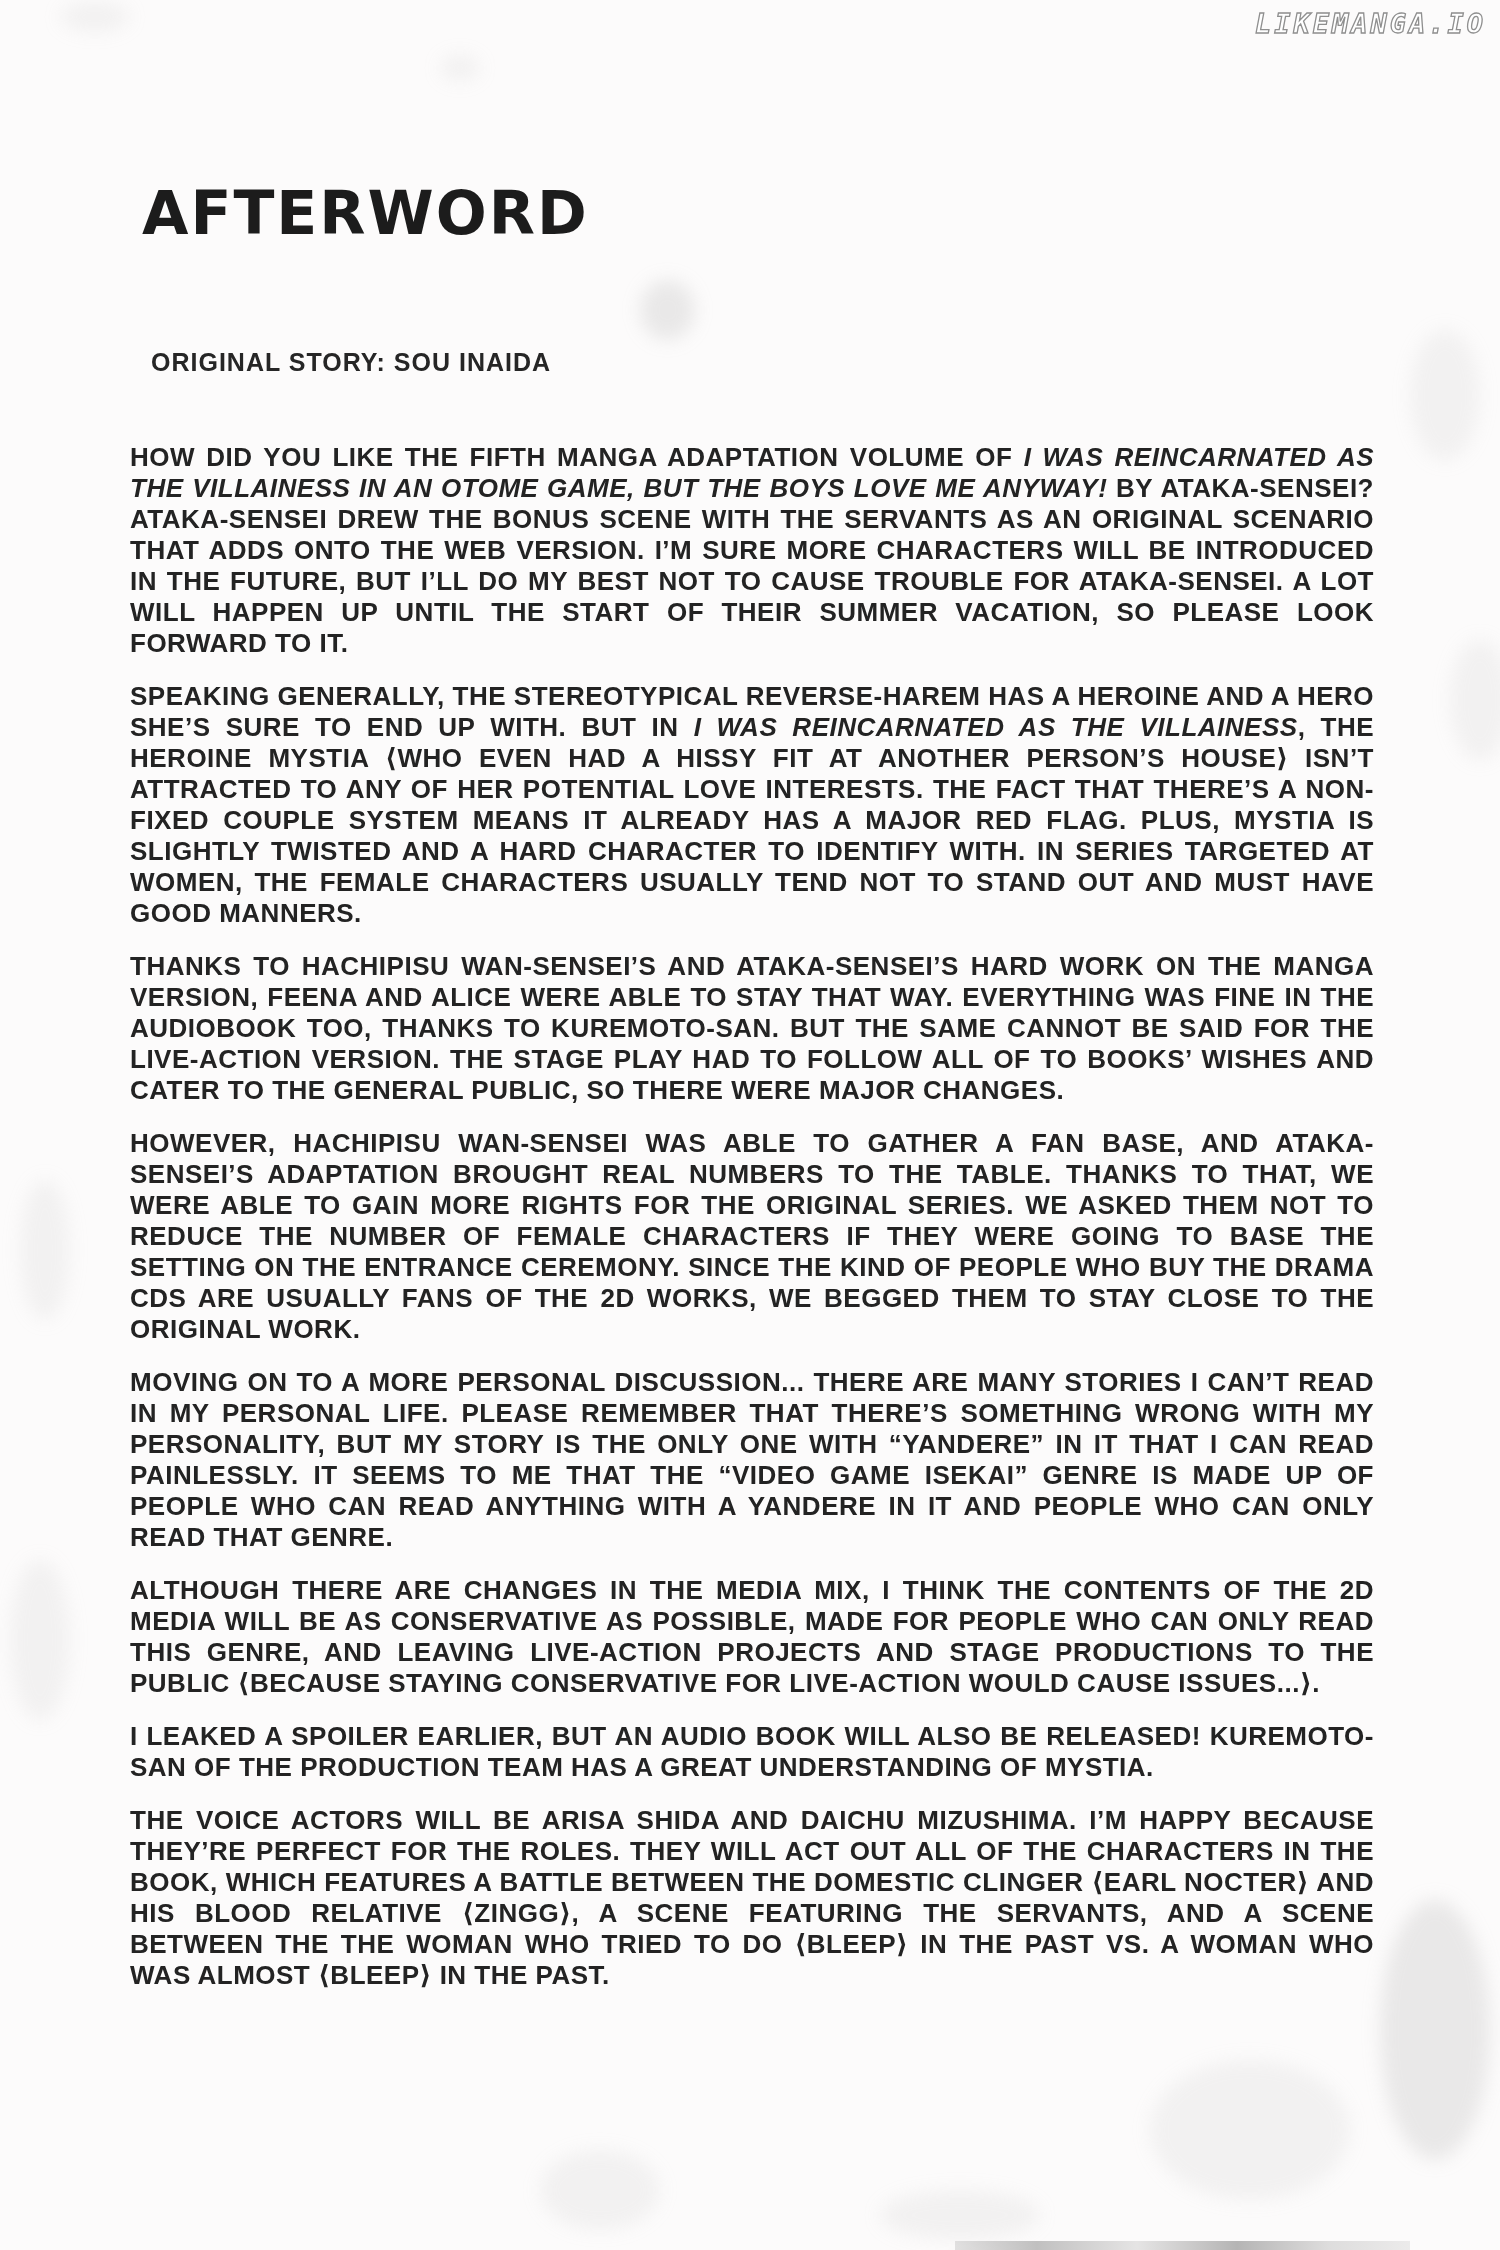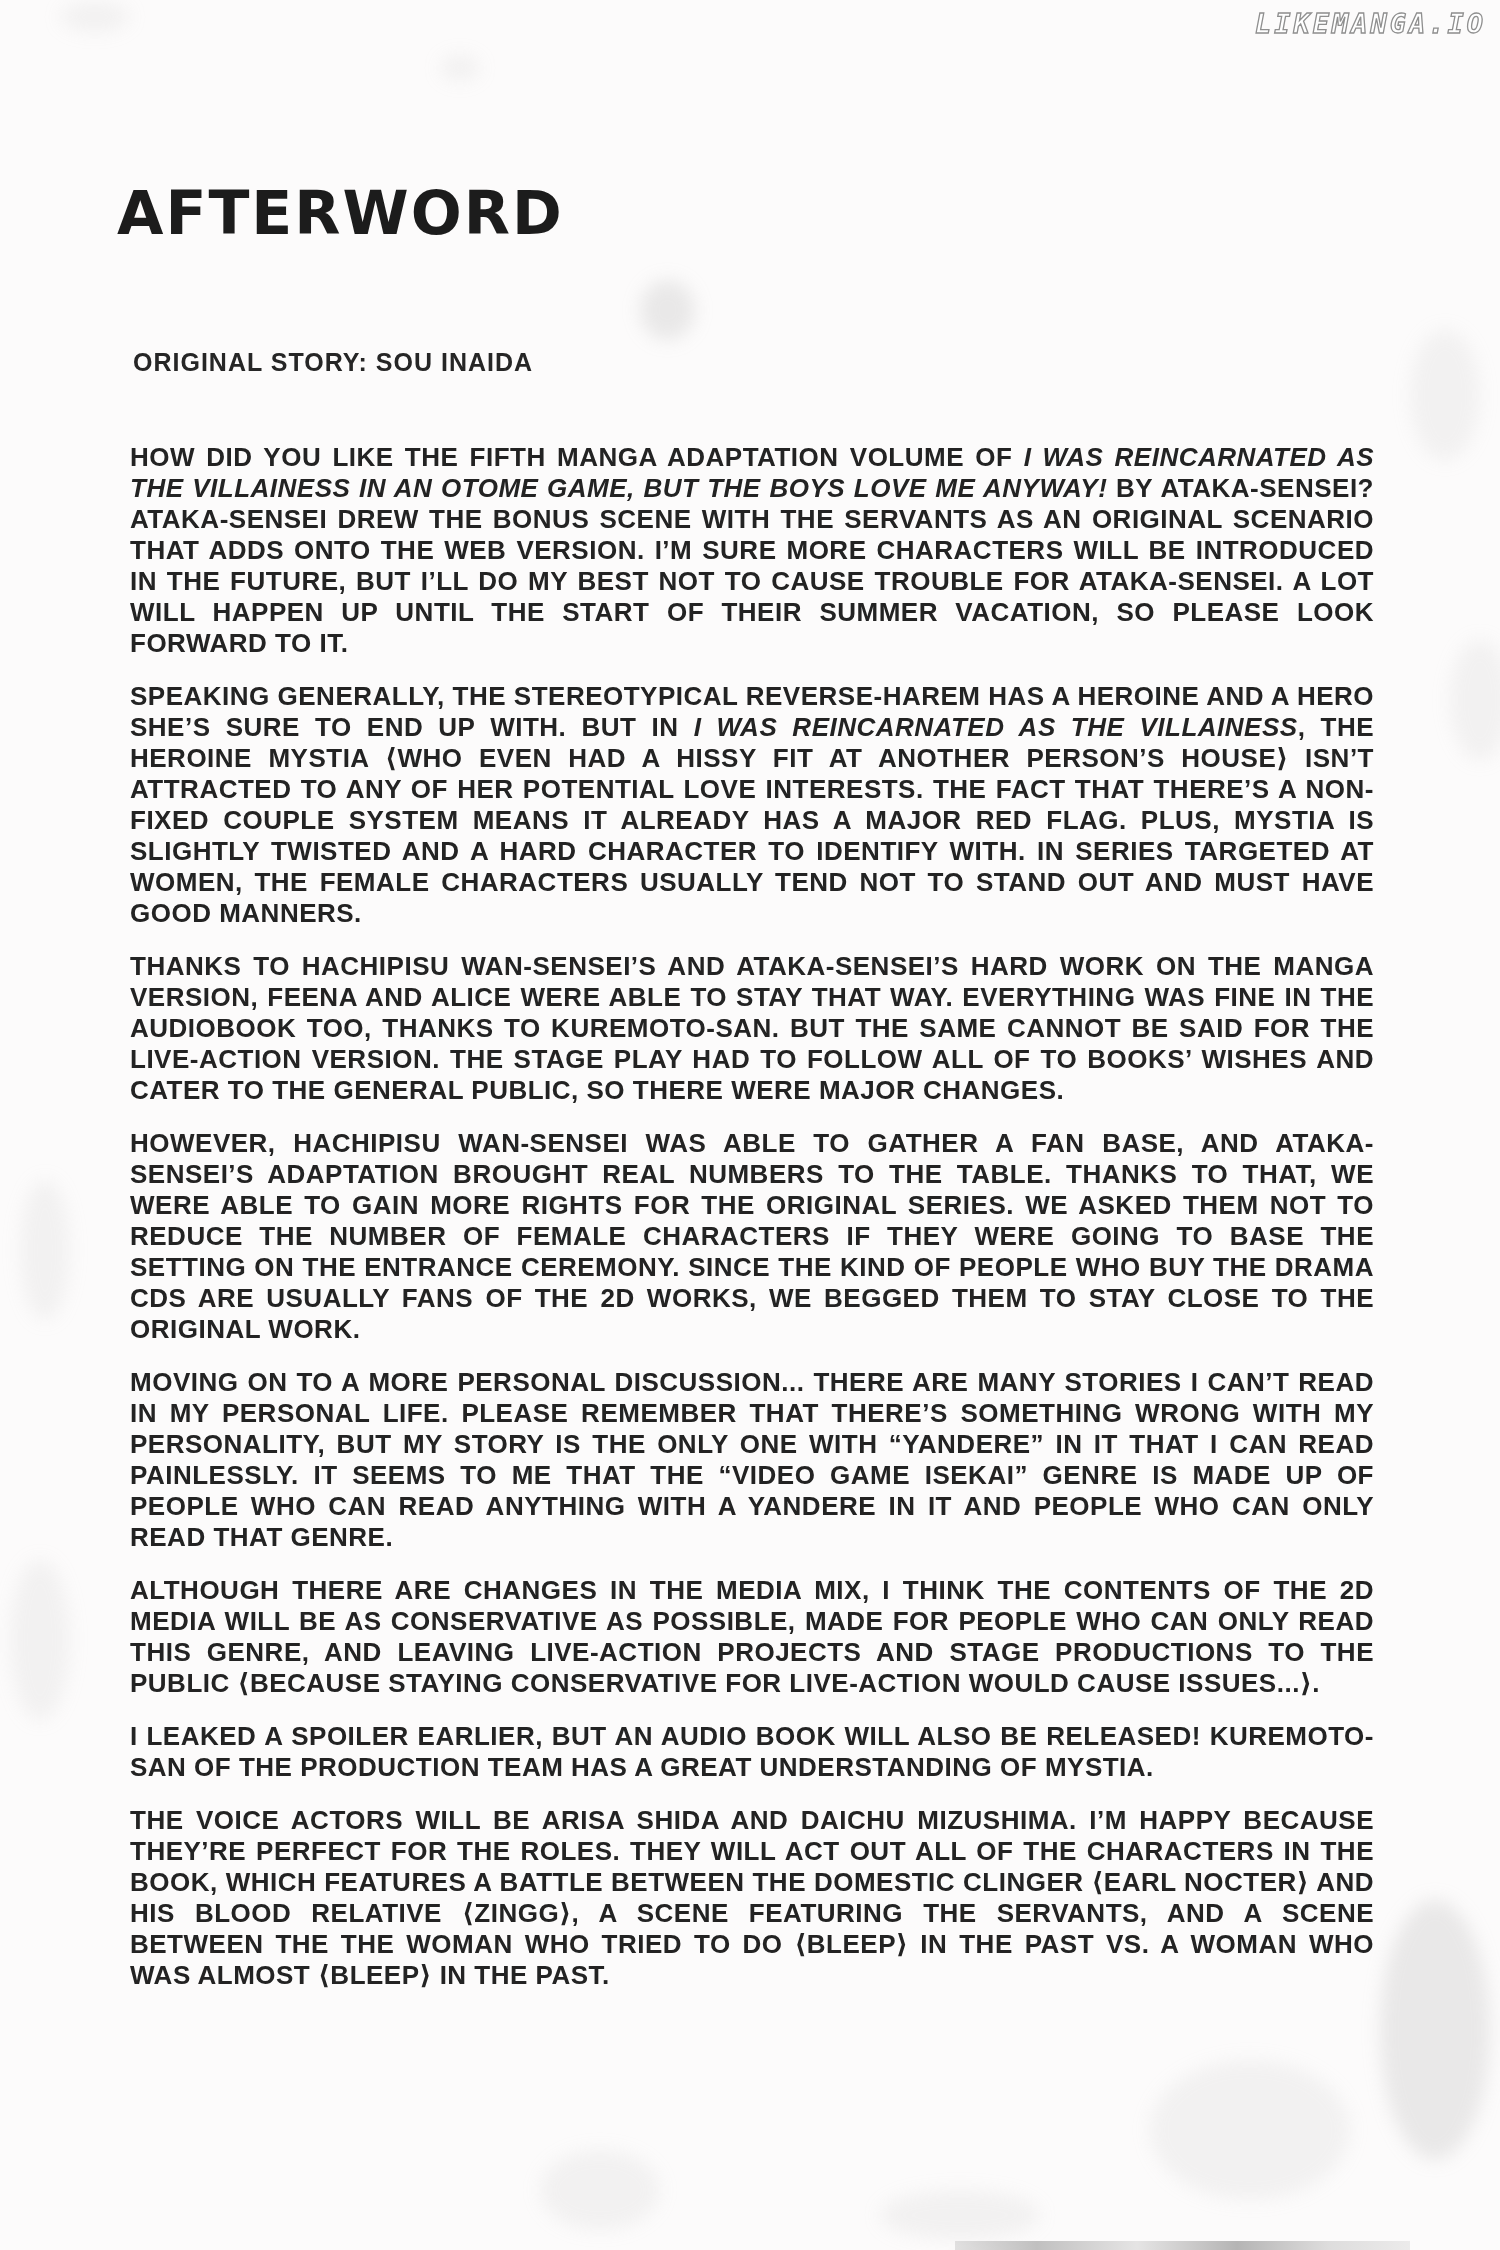--- a/index.html
+++ b/index.html
@@ -44,32 +44,32 @@
     font-style: italic;
     font-weight: bold;
     font-size: 27px;
     letter-spacing: 3px;
     color: #ffffff;
     -webkit-text-stroke: 1.3px #8f8f8f;
   }
   .title {
     position: absolute;
     top: 178px;
-    left: 117px;
+    left: 142px;
     margin: 0;
     font-family: "DejaVu Sans", "Liberation Sans", sans-serif;
     font-weight: bold;
     font-size: 60px;
     letter-spacing: 2px;
     color: #1c1c1c;
   }
   .credit {
     position: absolute;
     top: 348px;
-    left: 133px;
+    left: 151px;
     font-weight: bold;
     font-size: 25px;
     letter-spacing: 1px;
     color: #262626;
   }
   .body {
     position: absolute;
     top: 442px;
     left: 130px;
     width: 1250px;

